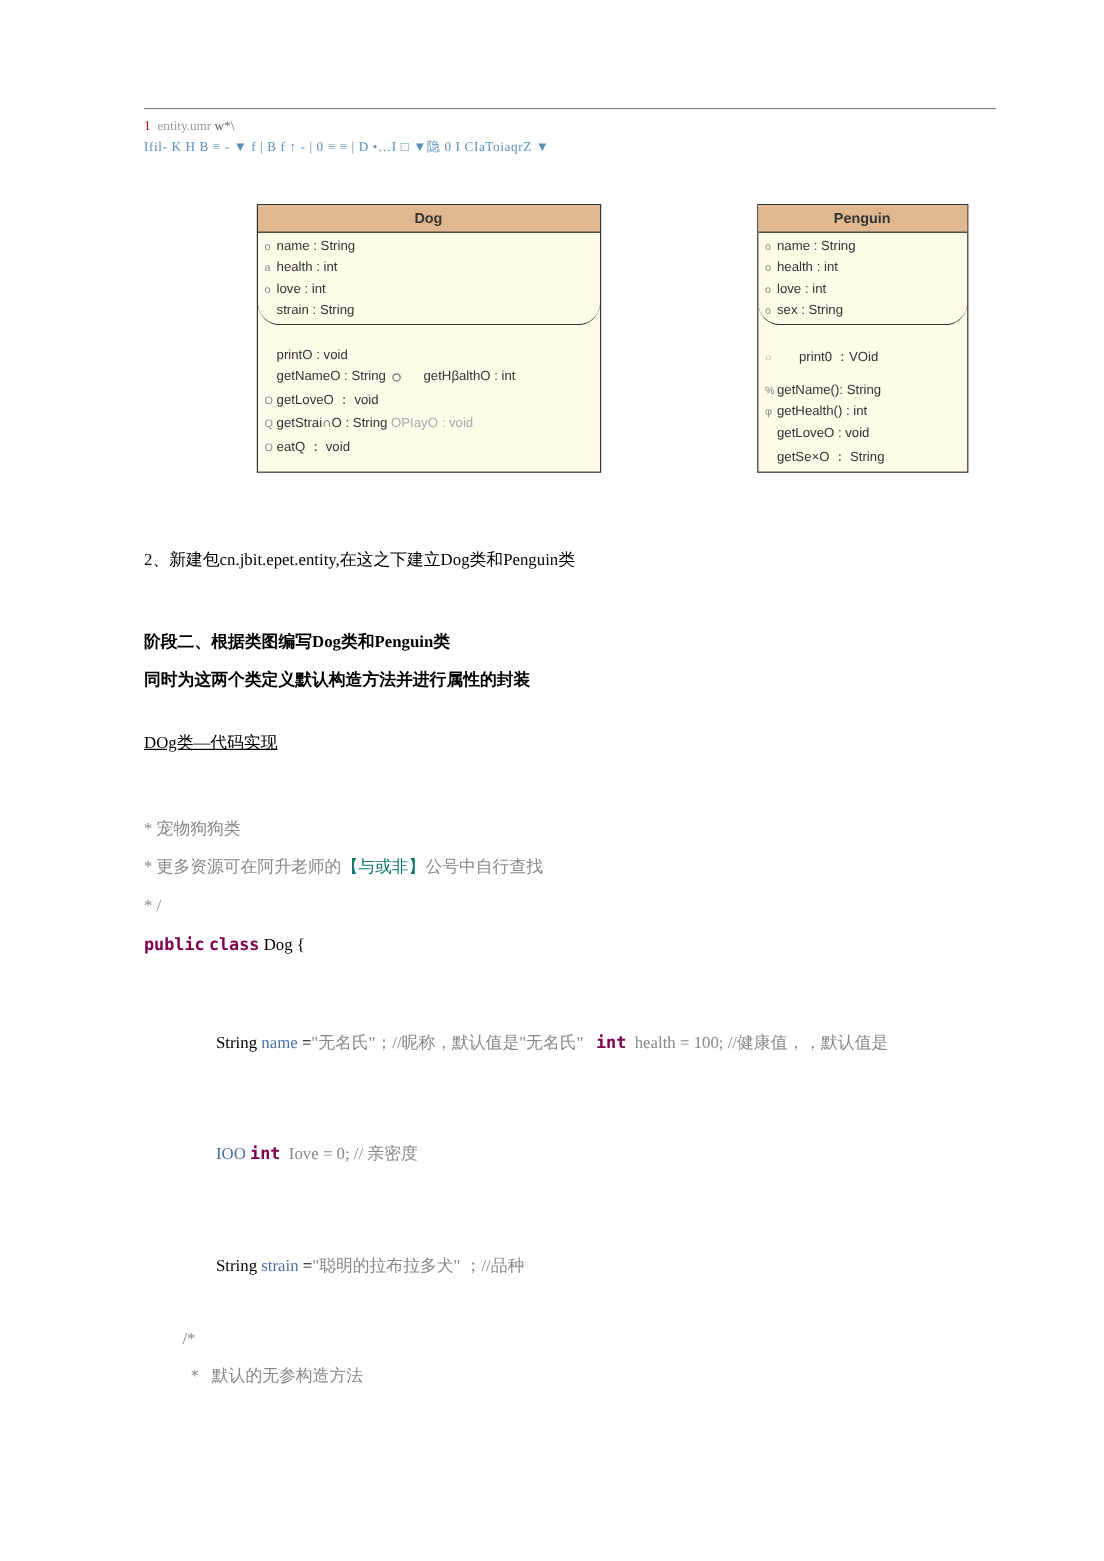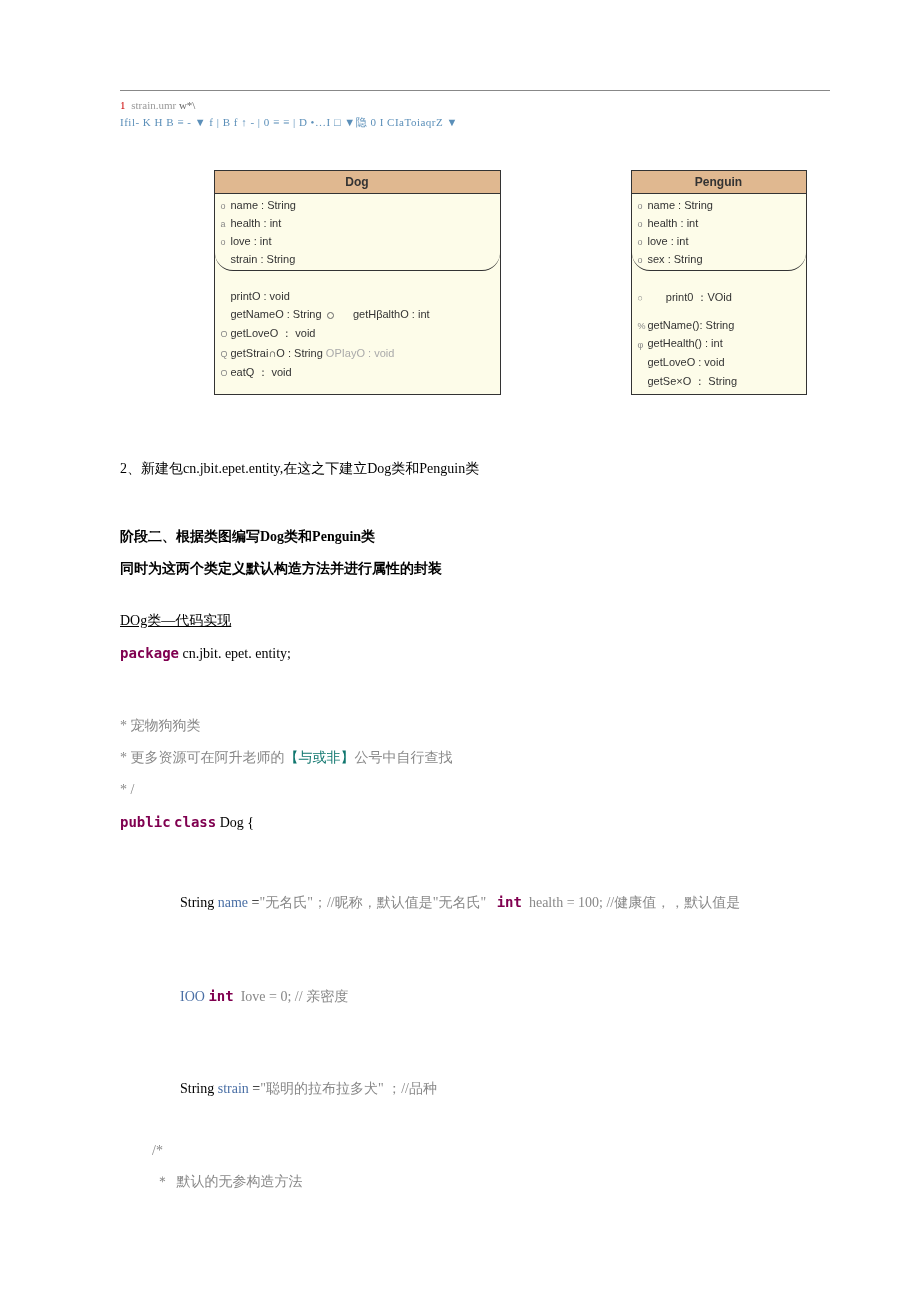--- a/index.html
+++ b/index.html
@@ -108,21 +108,21 @@
   .code-block .line { white-space: pre-wrap; }
 </style>
 </head>
 <body>
 
 <div class="page">
   <hr class="hr-top">
 
   <div class="proj-line">
     <span class="num">1</span>
-    <span class="gray">strain.umr</span>
+    <span class="gray">entity.umr</span>
     <span>w*\</span>
   </div>
 
   <div class="toolbar-line">
     <span>Ifil- K H B ≡ - ▼ f  | B f ↑ - | 0 ≡ ≡ | D •…I  □ ▼隐 0 I CIaToiaqrZ ▼</span>
   </div>
 
   <div class="uml-container">
 
     <div class="uml-box dog">
@@ -163,23 +163,20 @@
     </div>
   </div>
 
   <div class="body-text">
     <p>2、新建包cn.jbit.epet.entity,在这之下建立Dog类和Penguin类</p>
 
     <p class="mt-big bold">阶段二、根据类图编写Dog类和Penguin类</p>
     <p class="bold">同时为这两个类定义默认构造方法并进行属性的封装</p>
 
     <p class="mt-med"><span class="underline">DOg类—代码实现</span></p>
-    <p class="code">
-      <span class="kw">package</span><span>  cn.jbit. epet. entity;</span>
-    </p>
 
     <div style="height:40px"></div>
 
     <p class="code comment"><span>*  </span><span>宠物狗狗类</span></p>
     <p class="code comment">
       <span>*  </span><span>更多资源可在阿升老师的</span><span class="brack">【与或非】</span><span>公号中自行查找</span>
     </p>
     <p class="code comment">*  /</p>
     <p class="code">
       <span class="kw">public</span>

